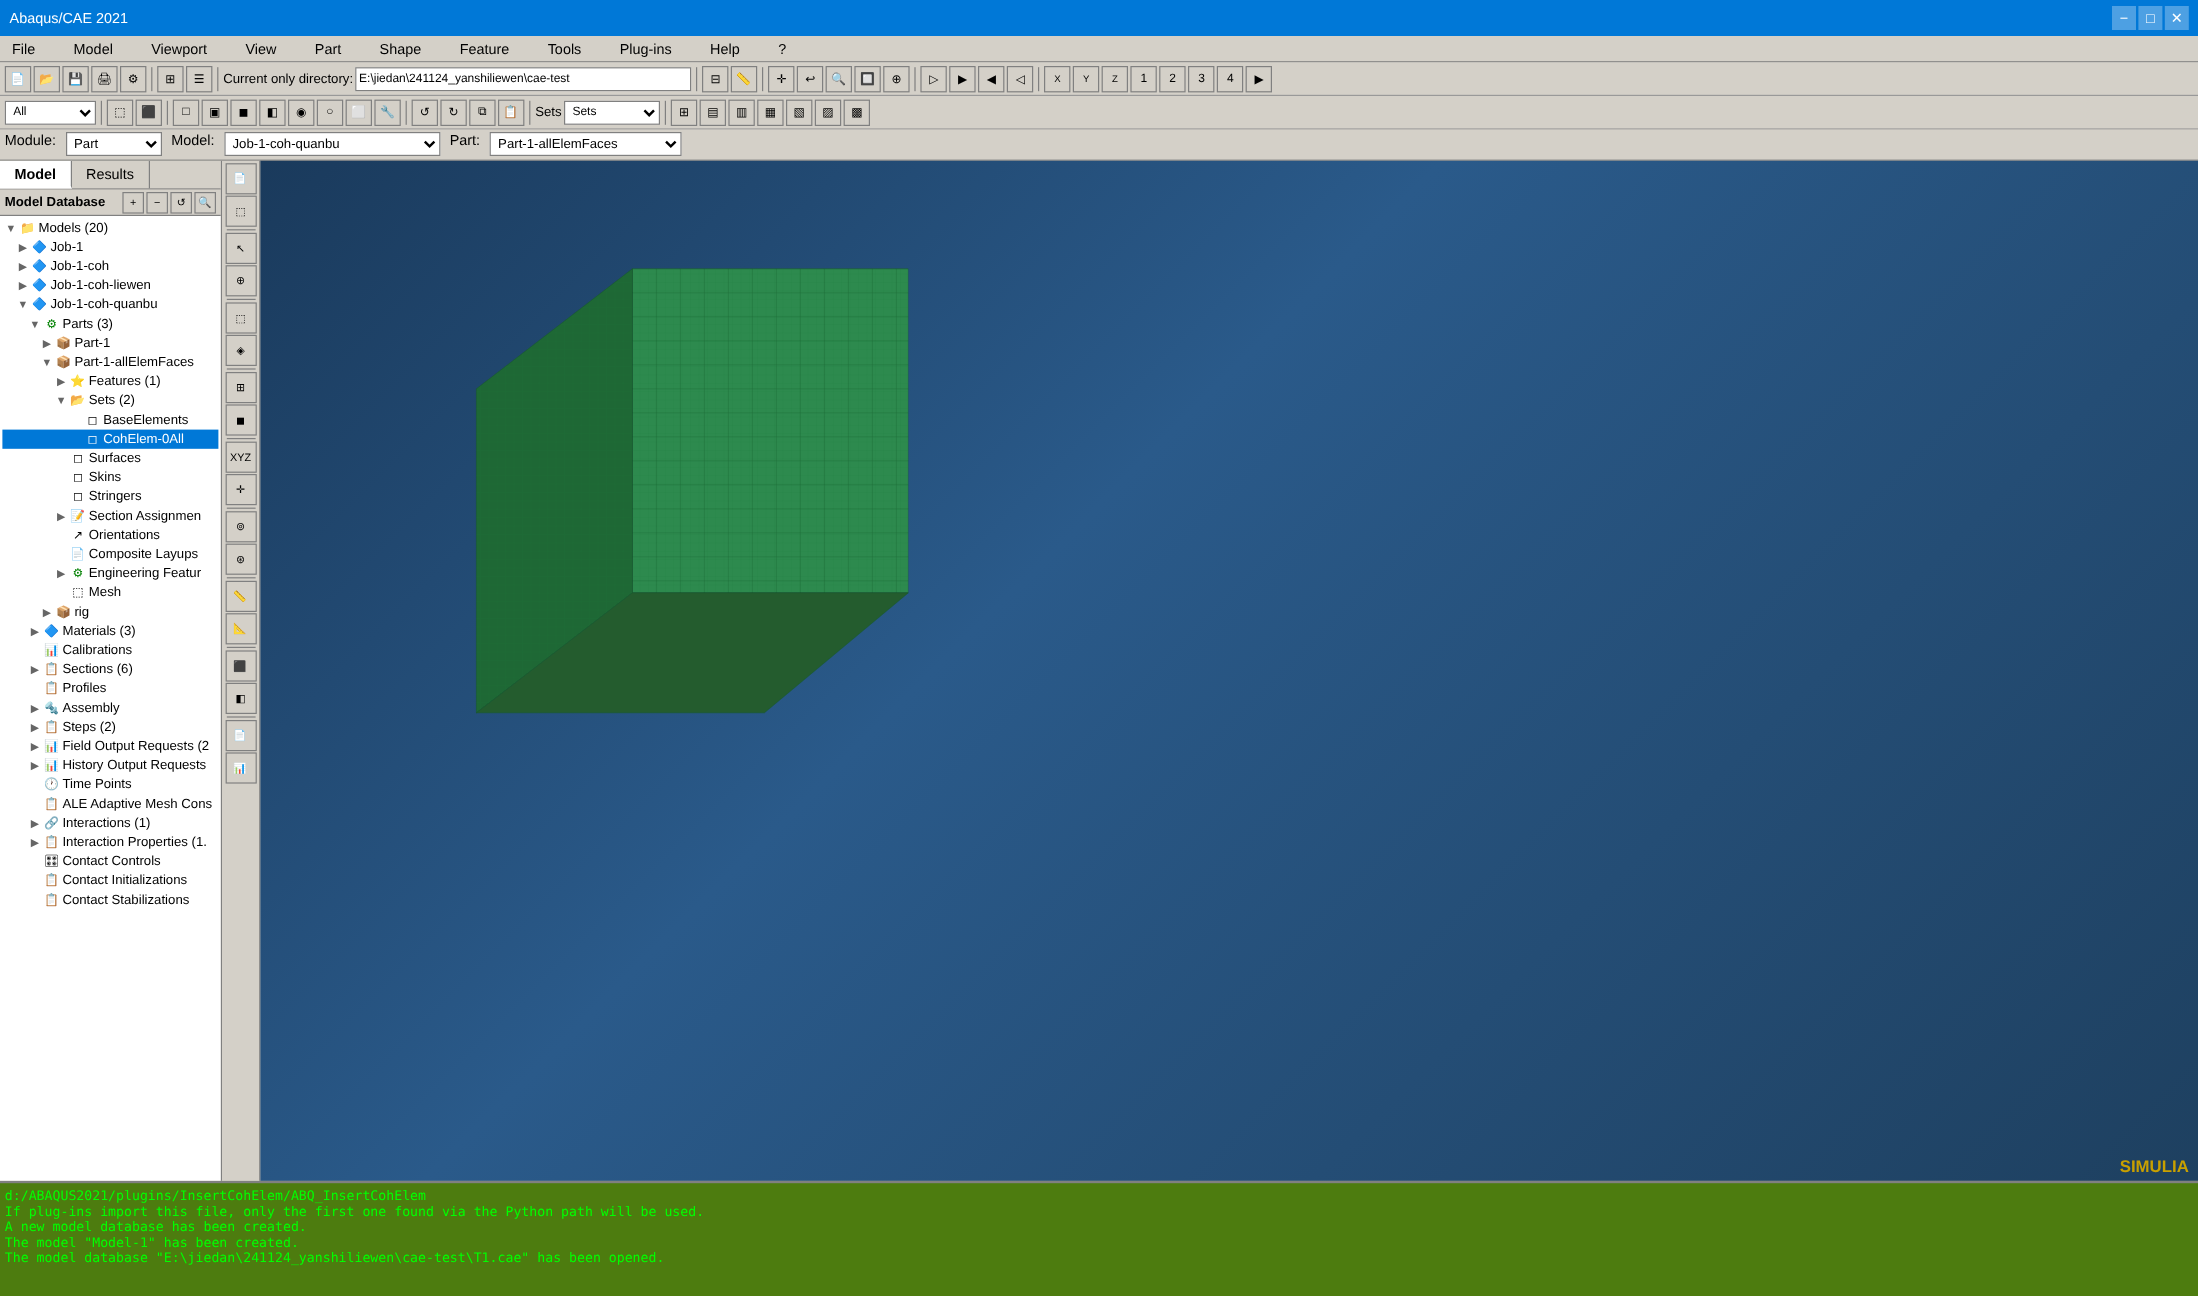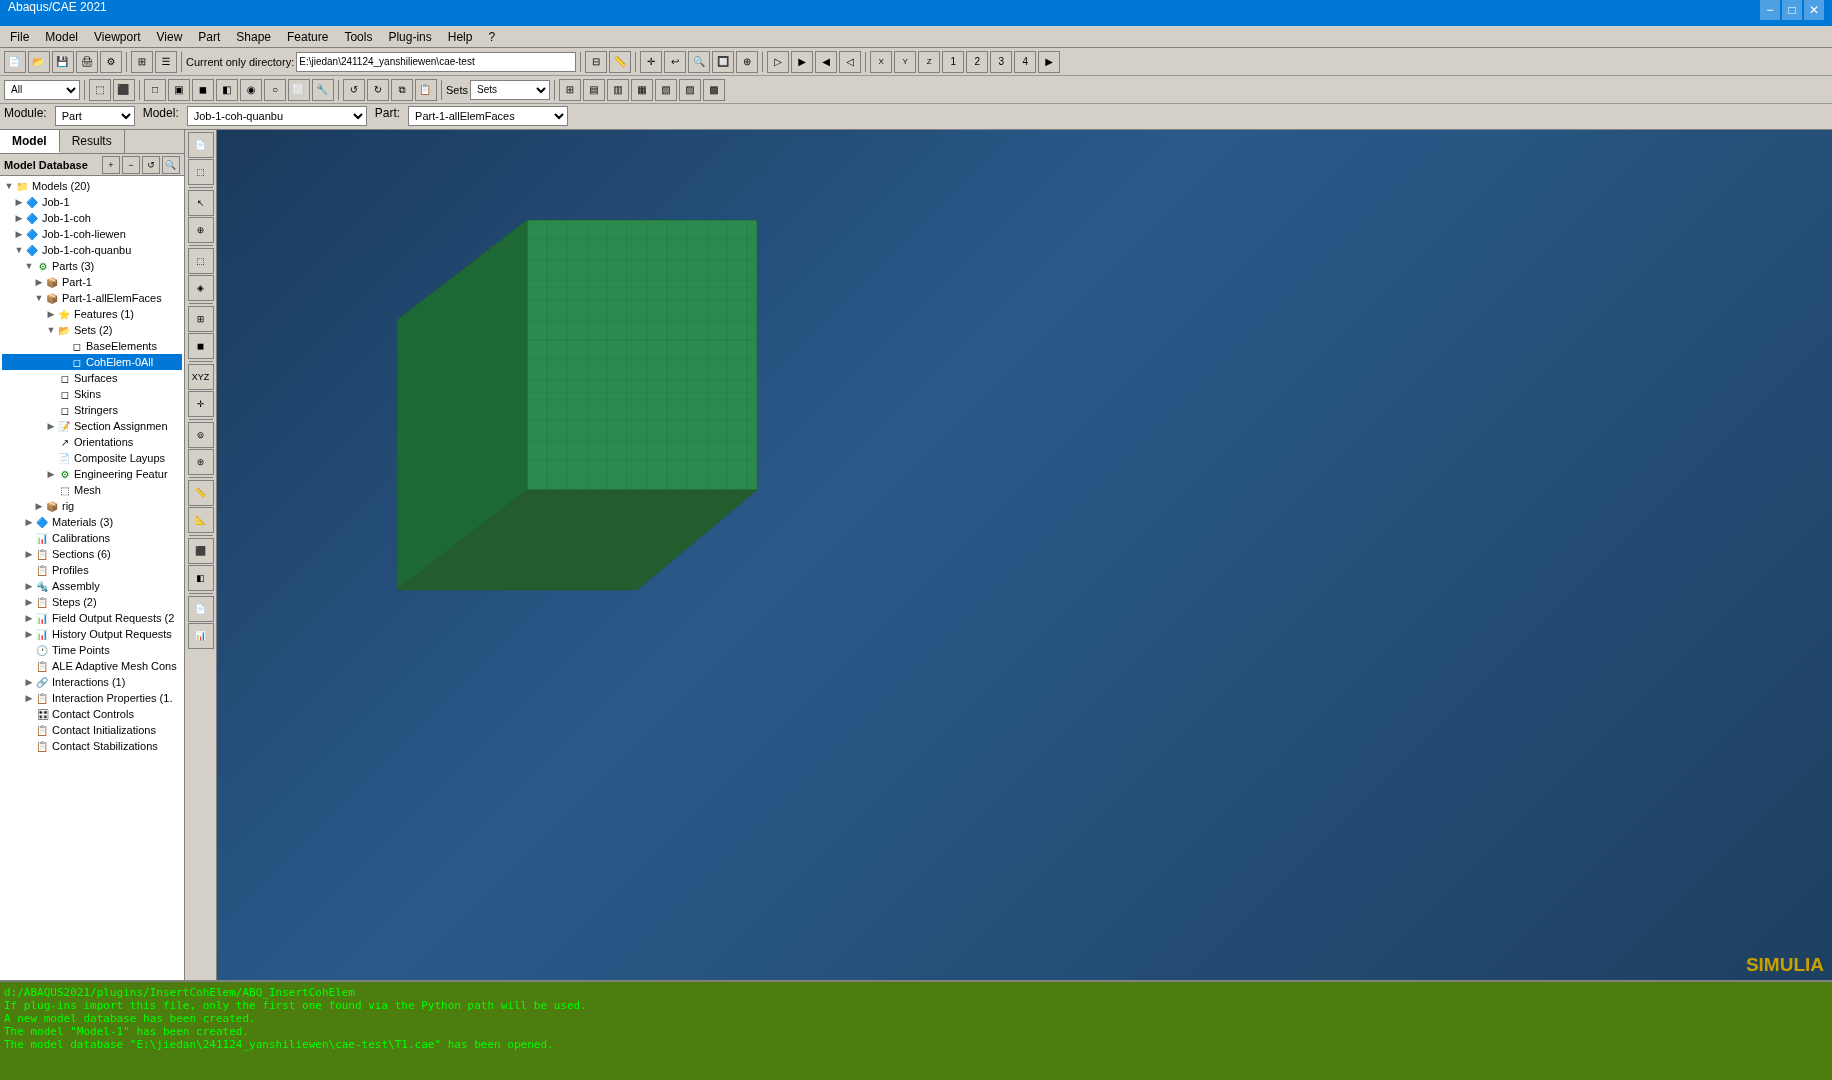--- a/index.html
+++ b/index.html
@@ -1,19 +1,19 @@
 <!DOCTYPE html>
 <html><head>
   <meta charset="utf-8">
   <style>
     * { margin: 0; padding: 0; box-sizing: border-box; }
     body { width: 1832px; height: 1080px; overflow: hidden; font-family: Arial, sans-serif; font-size: 12px; background: #d4d0c8; color: #000; }
 
     
-    #menubar { display: flex; align-items: center; background: #d4d0c8; border-bottom: 1px solid #808080; height: 22px; padding: 0 4px; gap: 4px; }
+    #menubar { display: flex; align-items: center; background: #d4d0c8; border-bottom: 1px solid #808080; height: 22px; padding: 0 4px; gap: 20px; }
     #menubar span { padding: 2px 6px; cursor: pointer; font-size: 12px; }
 
     .tb-btn { background: #d4d0c8; border: 1px solid #808080; width: 22px; height: 22px; display: flex; align-items: center; justify-content: center; cursor: pointer; font-size: 10px; }
     .tb-sep { width: 1px; height: 20px; background: #808080; margin: 0 2px; }
 
     
     #module-bar { display: flex; background: #d4d0c8; border-bottom: 1px solid #808080; height: 26px; padding: 2px 4px; gap: 8px; }
     .module-label { font-size: 12px; }
     .module-select { height: 20px; font-size: 11px; background: white; border: 1px solid #808080; padding: 0 2px; }
 
@@ -40,26 +40,26 @@
 
     
     #left-toolbar { width: 32px; background: #d4d0c8; border-right: 1px solid #808080; display: flex; flex-direction: column; align-items: center; padding: 2px 0; gap: 1px; overflow: hidden; }
     .lt-btn { width: 26px; height: 26px; background: #d4d0c8; border: 1px solid #808080; display: flex; align-items: center; justify-content: center; cursor: pointer; font-size: 9px; }
     .lt-sep { width: 24px; height: 1px; background: #808080; margin: 1px 0; }
 
     
     #bottom-log { height: 100px; background: #4d7c0f; color: #00ff00; font-family: monospace; font-size: 11px; padding: 4px; overflow-y: auto; border-top: 2px solid #808080; }
 
     
-    .simulia-logo { position: absolute; bottom: 4px; right: 8px; color: #c8a000; font-weight: bold; font-size: 19px; }
+    .simulia-logo { position: absolute; bottom: 4px; right: 8px; color: #c8a000; font-weight: bold; font-size: 14px; }
     .label-text { font-size: 11px; }
     .combo-select { height: 20px; font-size: 10px; border: 1px solid #808080; background: white; padding: 0 2px; }
 
     
-    #titlebar { height: 26px; background: #0078d7; display: flex; justify-content: space-between; padding: 0 8px; color: white; font-size: 12px; }
+    #titlebar { height: 26px; background: #0078d7; display: flex; align-items: center; justify-content: space-between; padding: 15px 8px; color: white; font-size: 12px; }
     #titlebar-btns { display: flex; gap: 2px; }
     .title-btn { width: 20px; height: 20px; background: rgba(255,255,255,0.3); border: none; color: white; cursor: pointer; display: flex; align-items: center; justify-content: center; font-size: 12px; }
 
     
     .icon-yellow { color: #ffc000; }
     .icon-green { color: #008000; }
     .icon-blue { color: #0000c0; }
 
     .toolbar-row { display: flex; align-items: center; background: #d4d0c8; border-bottom: 1px solid #999; height: 28px; padding: 0 4px; gap: 2px; }
   </style>

